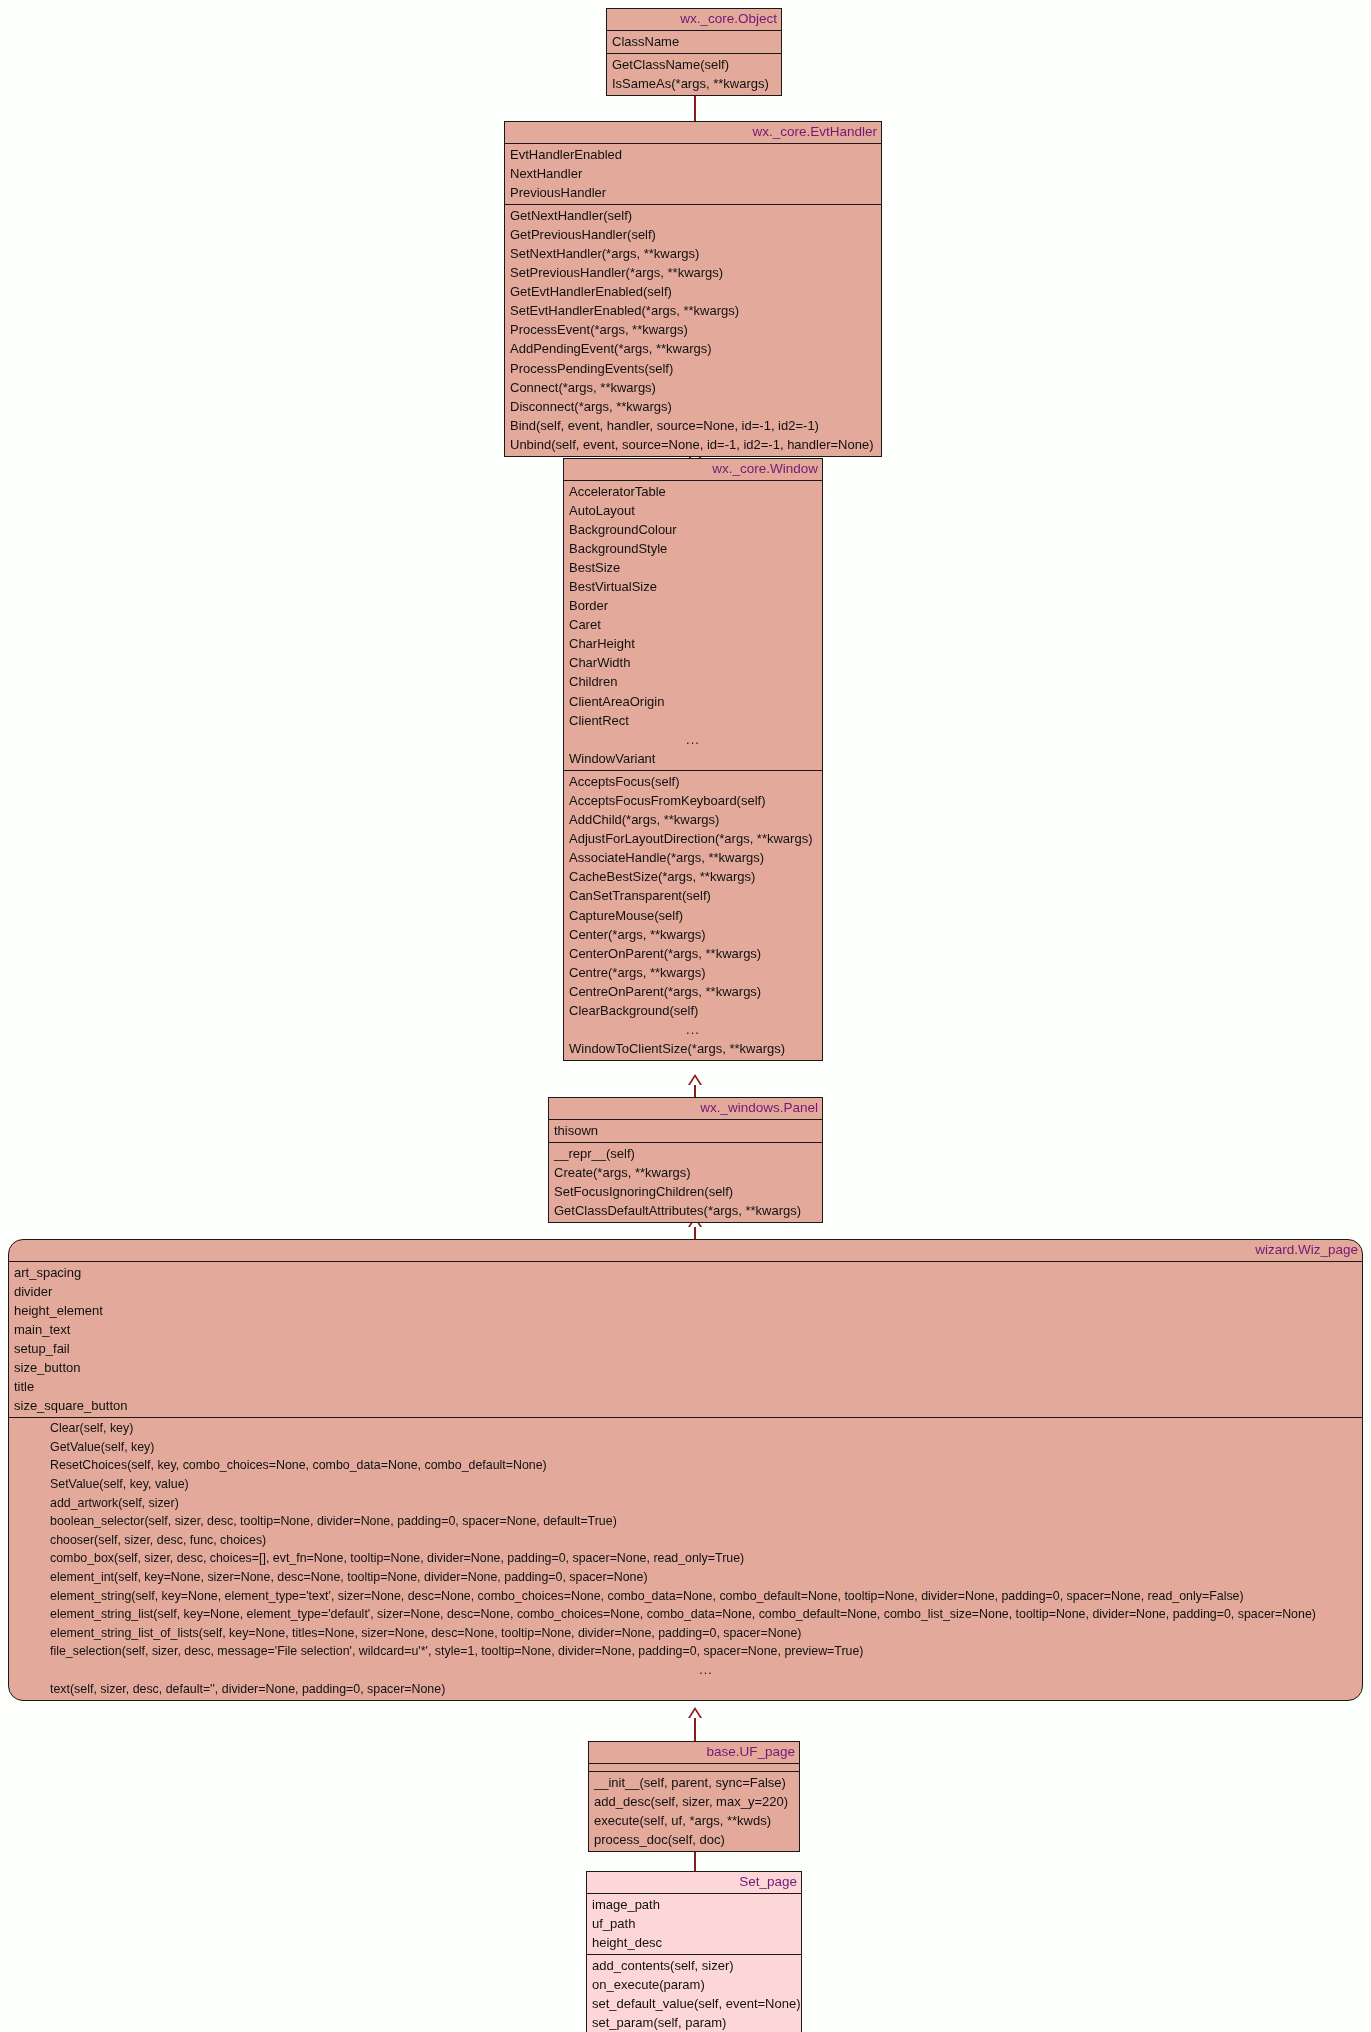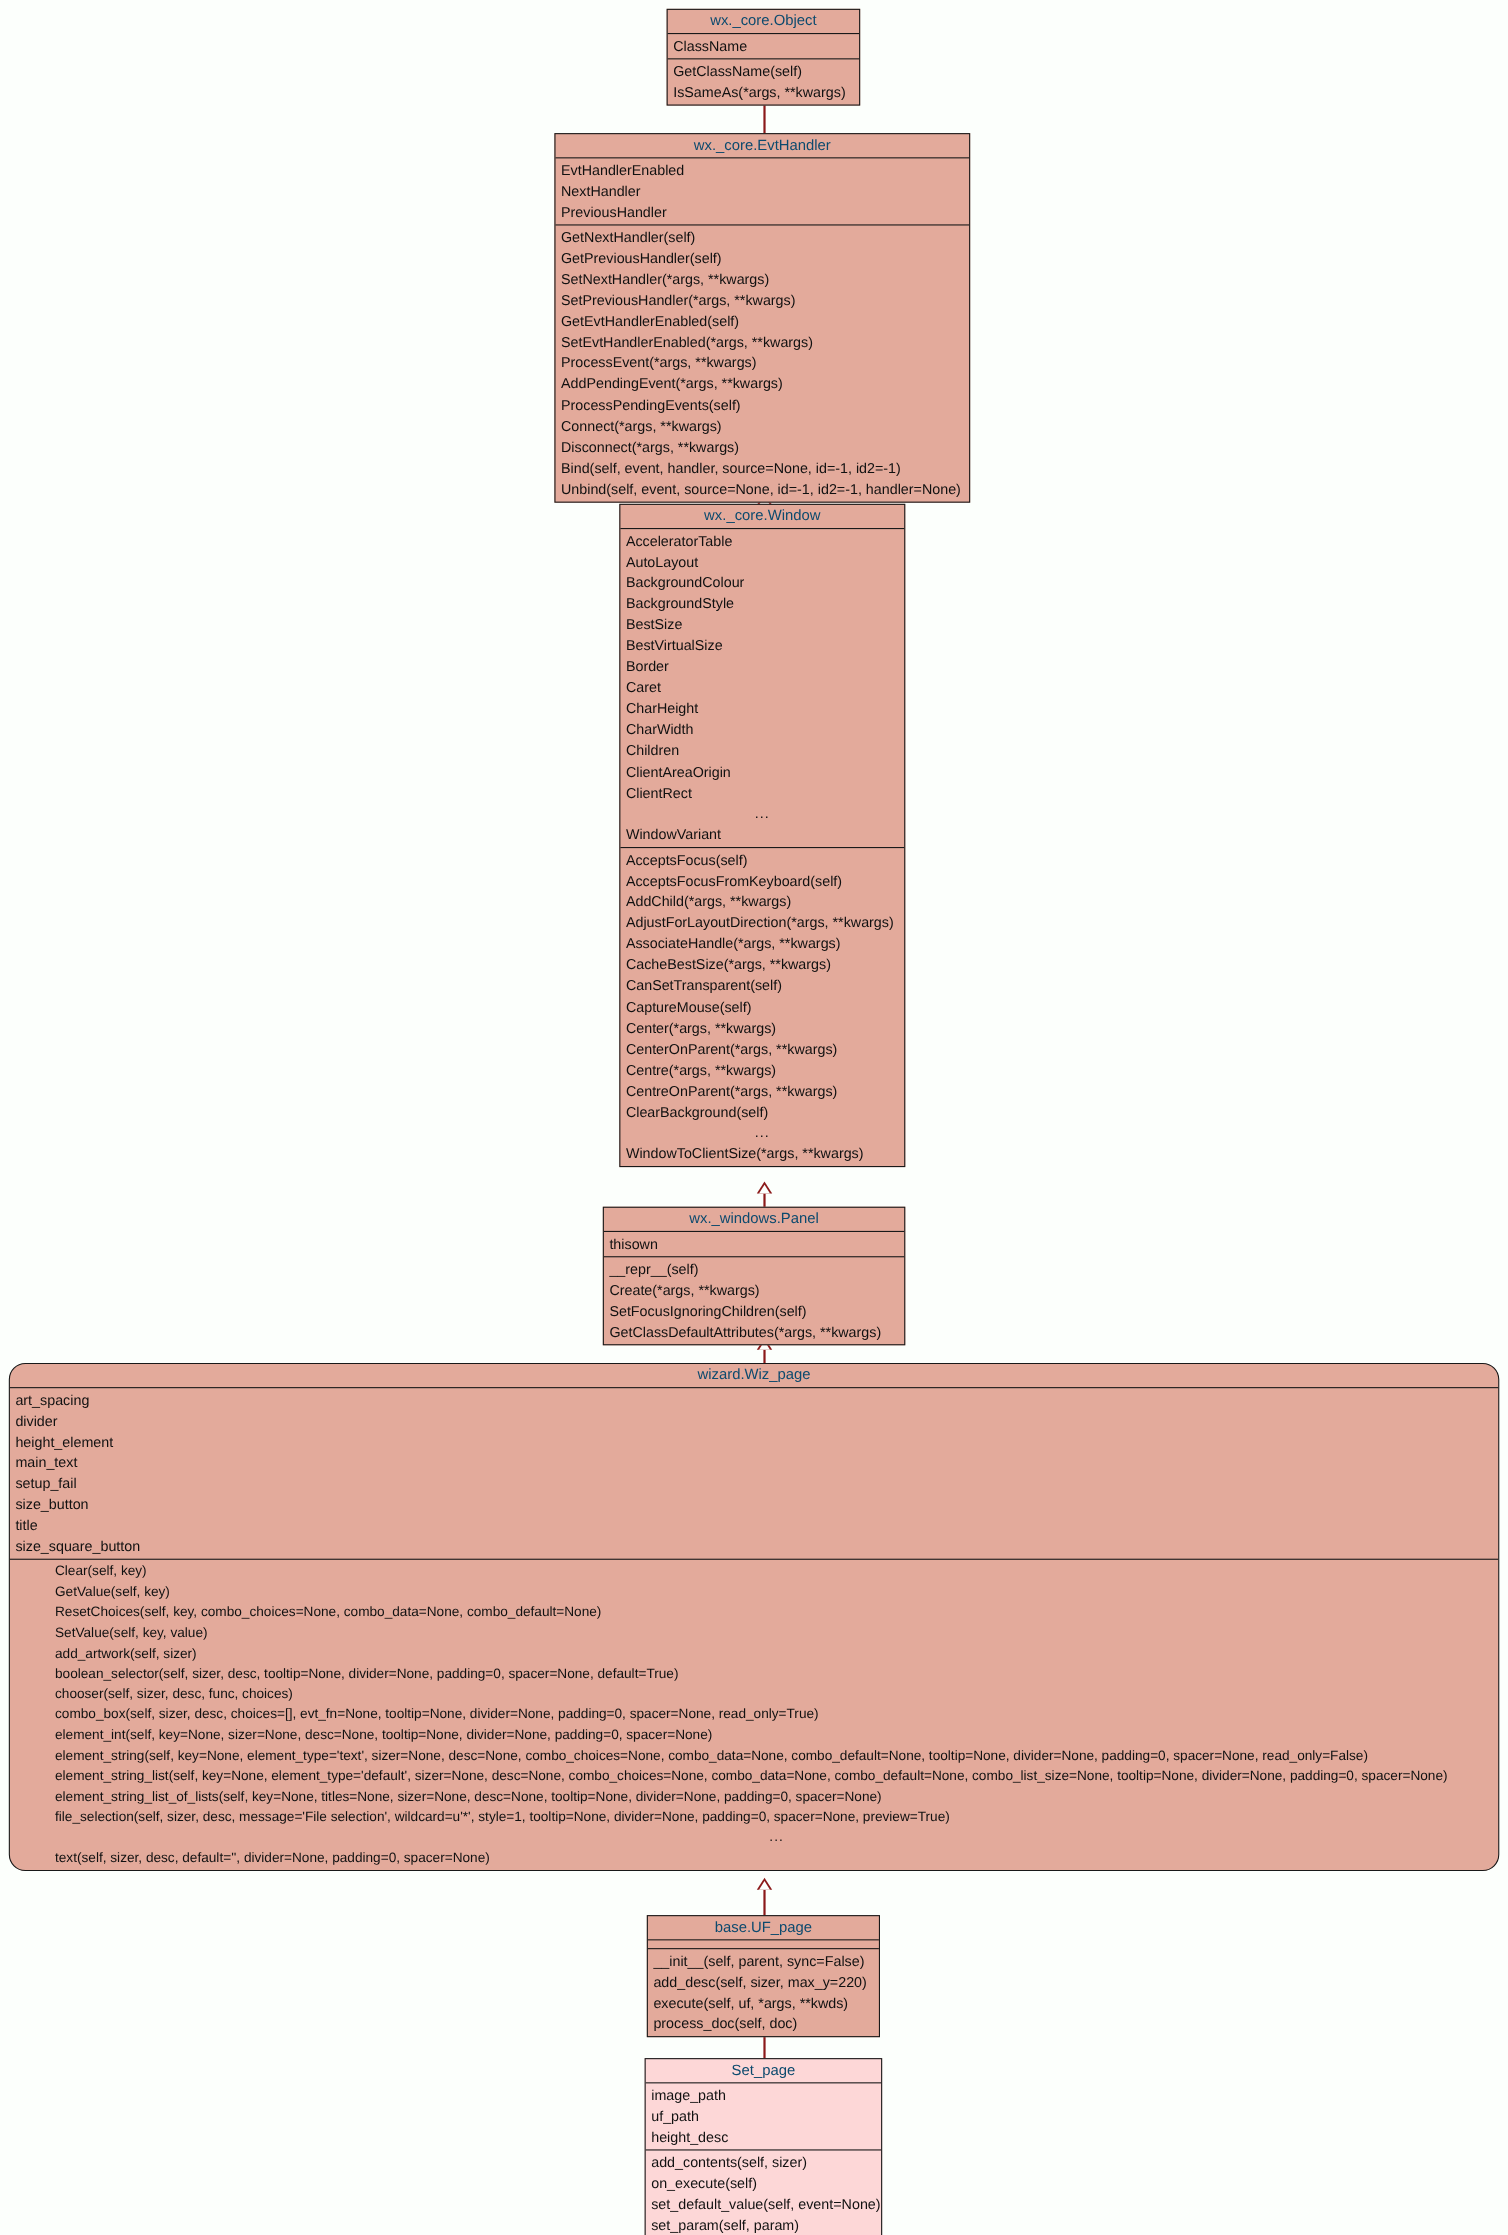--- a/index.html
+++ b/index.html
@@ -13,23 +13,23 @@
   #canvas{position:absolute;left:0;top:0;width:1371px;height:2032px;}
   .umlbox{
     position:absolute;
     box-sizing:border-box;
     border:1.5px solid #191919;
     background:#e3aa9b;
     z-index:5;
   }
   .umlbox.light{background:#fdd7d7;}
   .cls-title{
-    text-align:center;
+    text-align:right;
     font-size:13.5px;
-    color:#0c4a6e;
+    color:#701a75;
     padding:2px 4px 3px 4px;
     border-bottom:1.5px solid #191919;
     line-height:1.15;
     white-space:nowrap;
   }
   .compartment{
     border-bottom:1.5px solid #191919;
     padding:1px 0 2px 0;
   }
   .compartment:last-child{border-bottom:none;}
@@ -228,20 +228,20 @@
 
   <div class="umlbox light" style="left:586px;top:1871px;width:216px;">
     <div class="cls-title">Set_page</div>
     <div class="compartment">
       <div class="row">image_path</div>
       <div class="row">uf_path</div>
       <div class="row">height_desc</div>
     </div>
     <div class="compartment">
       <div class="row">add_contents(self, sizer)</div>
-      <div class="row">on_execute(self)</div>
+      <div class="row">on_execute(param)</div>
       <div class="row">set_default_value(self, event=None)</div>
       <div class="row">set_param(self, param)</div>
 
     </div>
   </div>
 
 </div>
 
 </body></html>

